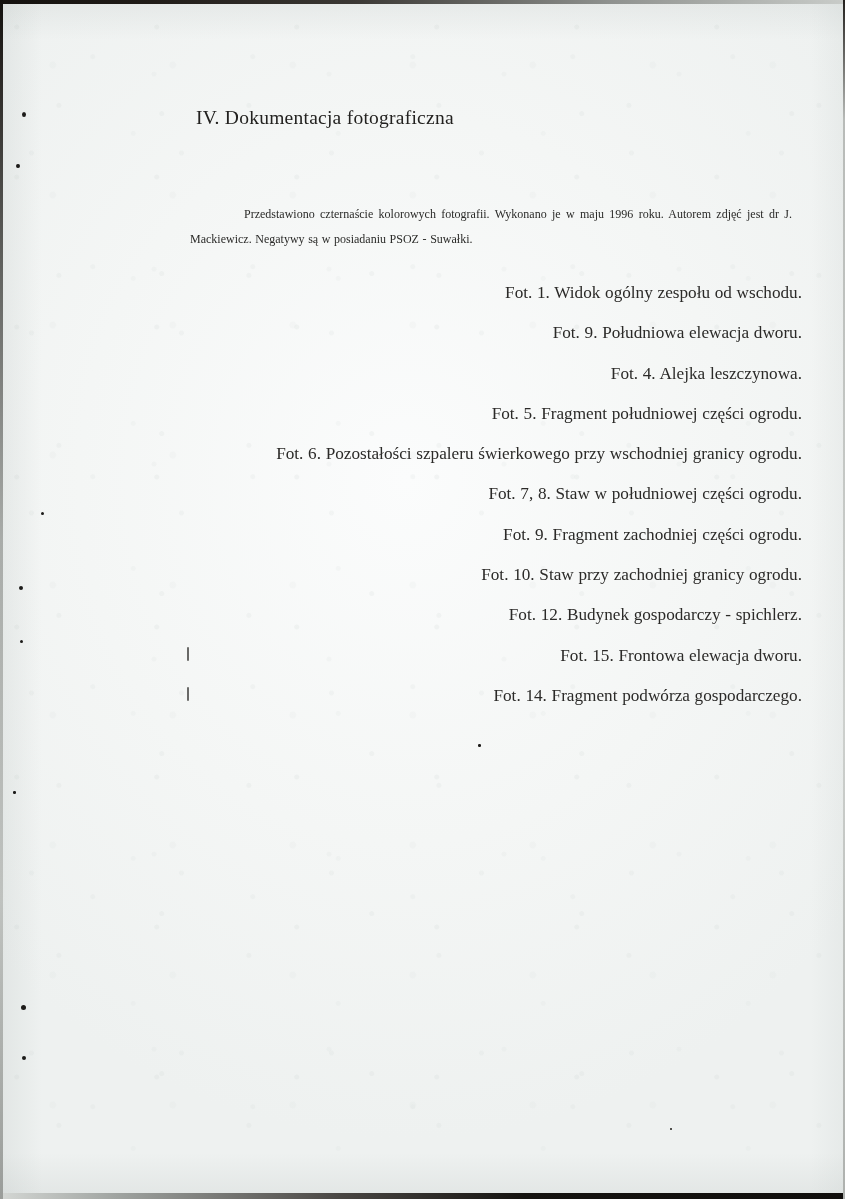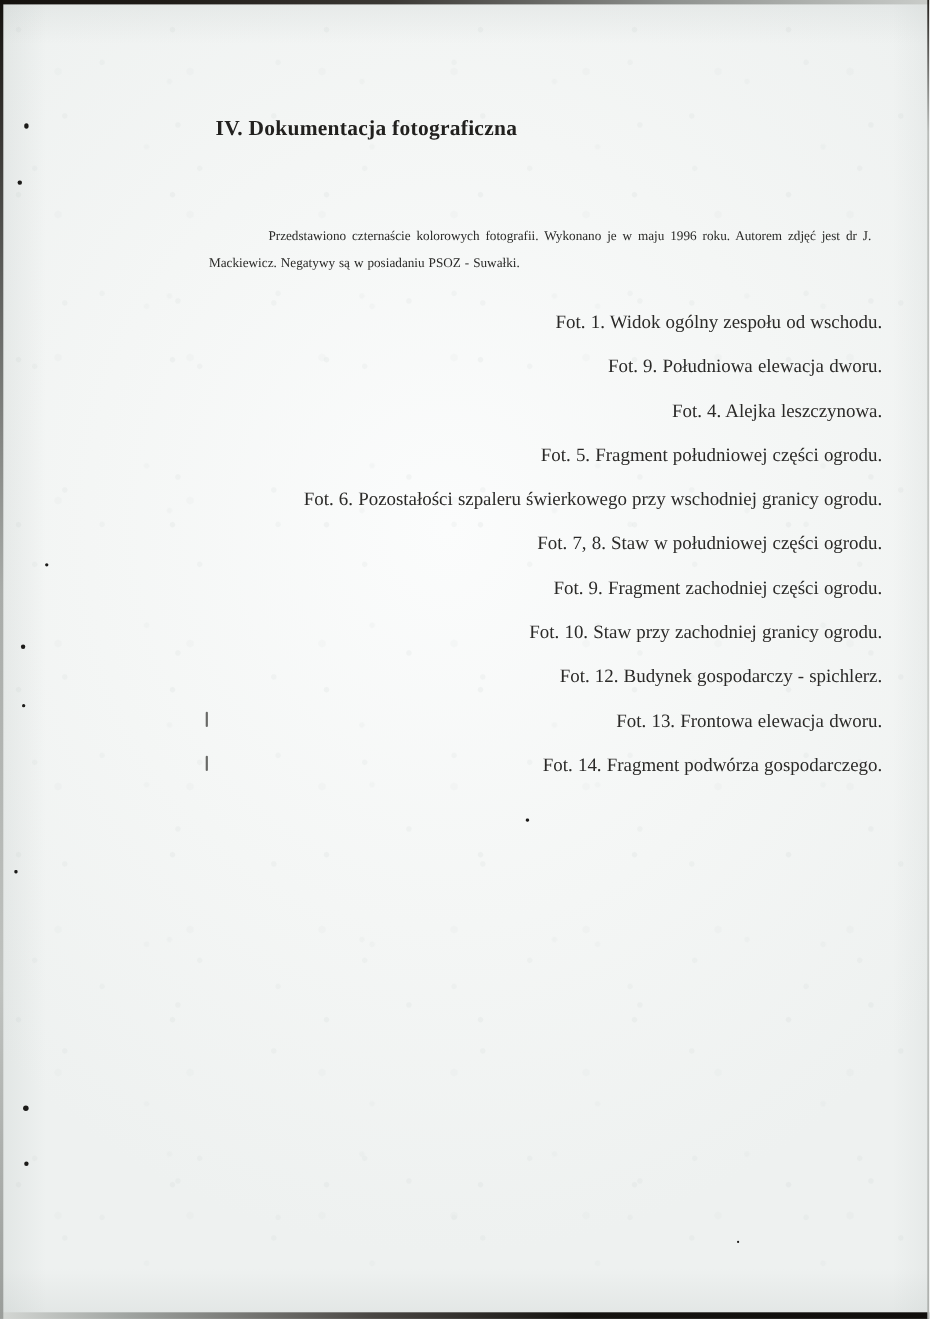--- a/index.html
+++ b/index.html
@@ -76,21 +76,21 @@
     position: absolute;
     inset: 0;
     color: #2b2b2b;
   }
 
   #doc-title {
     position: absolute;
     left: 196px;
     top: 94px;
     font-size: 19.5px;
-    font-weight: bold;
+    font-weight: normal;
     letter-spacing: .25px;
     color: #22211f;
     white-space: nowrap;
   }
 
   #intro-paragraph {
     position: absolute;
     left: 190px;
     top: 190px;
     width: 602px;
@@ -164,21 +164,21 @@
     <div id="photo-list">
         <div class="photo-item"><span class="caption-text">Fot. 1. Widok ogólny zespołu od wschodu.</span></div>
         <div class="photo-item"><span class="caption-text">Fot. 9. Południowa elewacja dworu.</span></div>
         <div class="photo-item"><span class="caption-text">Fot. 4. Alejka leszczynowa.</span></div>
         <div class="photo-item"><span class="caption-text">Fot. 5. Fragment południowej części ogrodu.</span></div>
         <div class="photo-item"><span class="caption-text">Fot. 6. Pozostałości szpaleru świerkowego przy wschodniej granicy ogrodu.</span></div>
         <div class="photo-item"><span class="caption-text">Fot. 7, 8. Staw w południowej części ogrodu.</span></div>
         <div class="photo-item"><span class="caption-text">Fot. 9. Fragment zachodniej części ogrodu.</span></div>
         <div class="photo-item"><span class="caption-text">Fot. 10. Staw przy zachodniej granicy ogrodu.</span></div>
         <div class="photo-item"><span class="caption-text">Fot. 12. Budynek gospodarczy - spichlerz.</span></div>
-        <div class="photo-item has-tick"><span class="caption-text">Fot. 13. Frontowa elewacja dworu.</span></div>
+        <div class="photo-item has-tick"><span class="caption-text">Fot. 15. Frontowa elewacja dworu.</span></div>
         <div class="photo-item has-tick"><span class="caption-text">Fot. 14. Fragment podwórza gospodarczego.</span></div>
       </div>
 
   </div>
 
   <div id="speck-layer">
       <div class="speck" style="left: 22px; top: 112px; width: 4px; height: 5px;"></div>
       <div class="speck" style="left: 16px; top: 164px; width: 3.5px; height: 4px;"></div>
       <div class="speck" style="left: 41px; top: 512px; width: 3px; height: 3px;"></div>
       <div class="speck" style="left: 19px; top: 586px; width: 4px; height: 4px;"></div>

